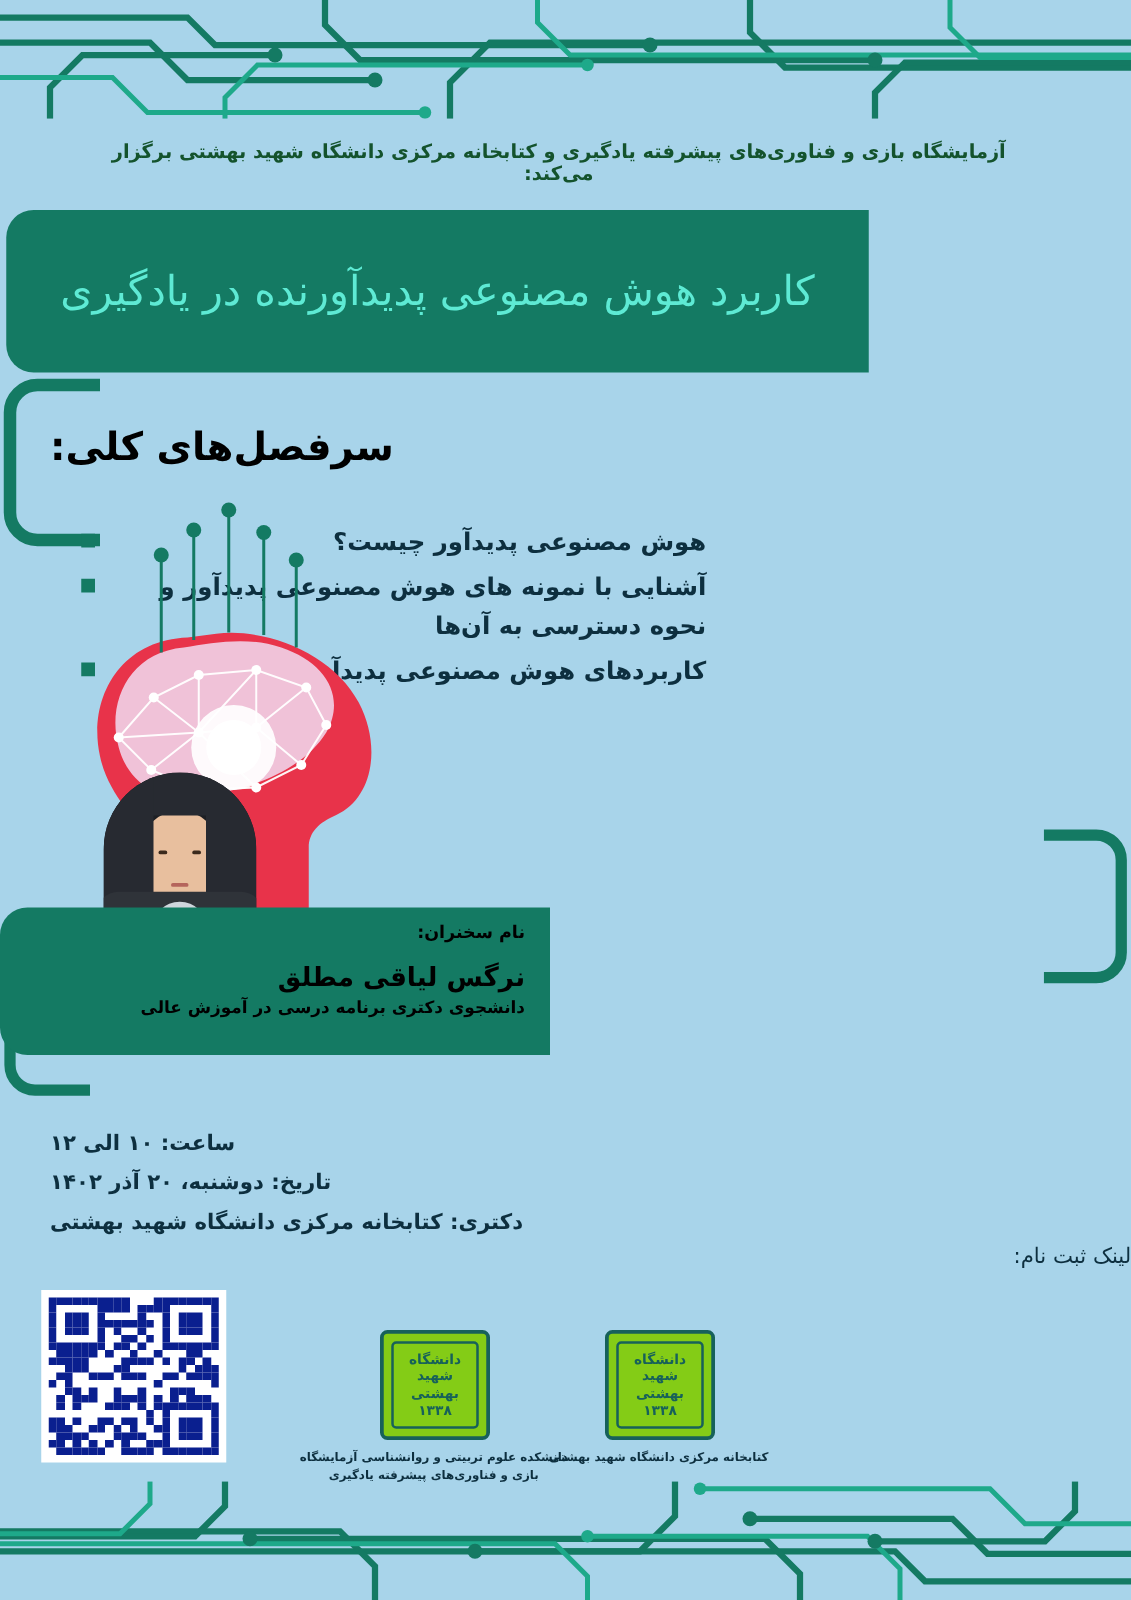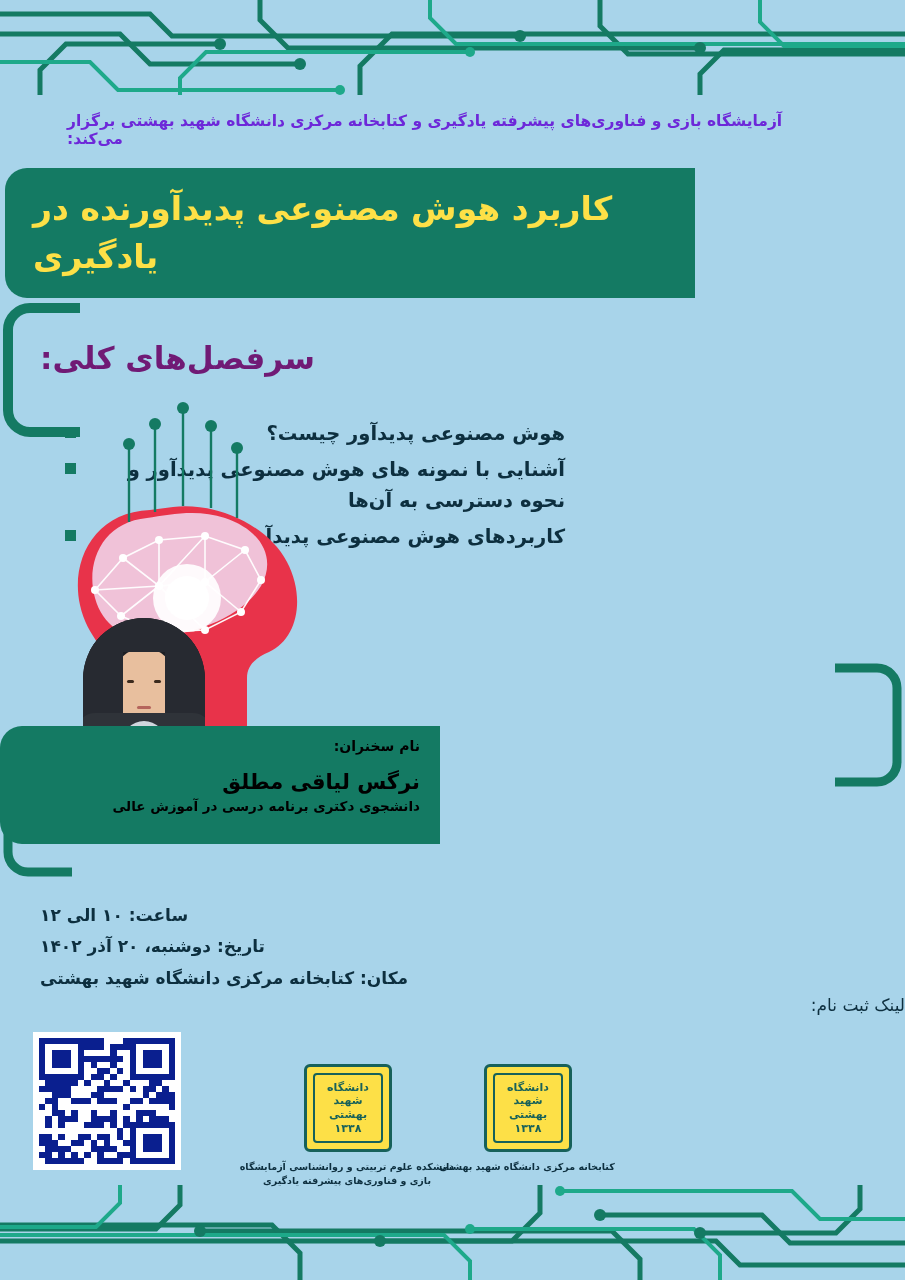--- a/index.html
+++ b/index.html
@@ -38,47 +38,47 @@
     height: 130px;
     background: #147a63;
     border-radius: 22px 0 0 22px;
     display: flex;
     align-items: center;
     justify-content: flex-start;
     padding: 0 28px;
     box-sizing: border-box;
   }
   .title-block .title-text {
-    color: #fde047;
+    color: #5eead4;
     font-size: 33px;
-    font-weight: bold;
+    font-weight: normal;
     line-height: 1.45;
-    text-align: left;
+    text-align: center;
     width: 100%;
   }
 
   .organizer {
     position: absolute;
     top: 112px;
     right: 78px;
     width: 760px;
-    text-align: left;
-    color: #6d28d9;
+    text-align: center;
+    color: #14532d;
     font-size: 15.5px;
     font-weight: bold;
     letter-spacing: -0.2px;
   }
 
   .headings-label {
     position: absolute;
     top: 340px;
     right: 0;
     width: 865px;
     text-align: left;
-    color: #701a75;
+    color: #000000;
     font-size: 31px;
     font-weight: bold;
     direction: rtl;
   }
 
   .topics {
     position: absolute;
     top: 418px;
     right: 340px;
     width: 500px;
@@ -228,21 +228,21 @@
     width: 92px;
     height: 92px;
   }
   .logo .seal {
     width: 88px; height: 88px;
     border: 3px solid #17615a;
     border-radius: 6px;
     box-sizing: border-box;
     position: relative;
     overflow: hidden;
-    background: #fde047;
+    background: #84cc16;
   }
   .logo .seal::before {
     content: "";
     position: absolute; inset: 6px;
     border: 2px solid #17615a;
     border-radius: 4px;
   }
   .seal-text {
     position: absolute;
     inset: 0;
@@ -439,21 +439,21 @@
 
   <div class="speaker-block">
     <div class="speaker-label">نام سخنران:</div>
     <div class="speaker-name">نرگس لیاقی مطلق</div>
     <div class="speaker-role">دانشجوی دکتری برنامه درسی در آموزش عالی</div>
   </div>
 
   <div class="details">
     <div>ساعت: ۱۰ الی ۱۲</div>
     <div>تاریخ: دوشنبه، ۲۰ آذر ۱۴۰۲</div>
-    <div>مکان: کتابخانه مرکزی دانشگاه شهید بهشتی</div>
+    <div>دکتری: کتابخانه مرکزی دانشگاه شهید بهشتی</div>
   </div>
 
   <div class="register-label">لینک ثبت نام:</div>
   <div class="qr-box">
     <div class="qr-grid" id="qr">
         <i class="on"></i>
         <i class="on"></i>
         <i class="on"></i>
         <i class="on"></i>
         <i class="on"></i>

